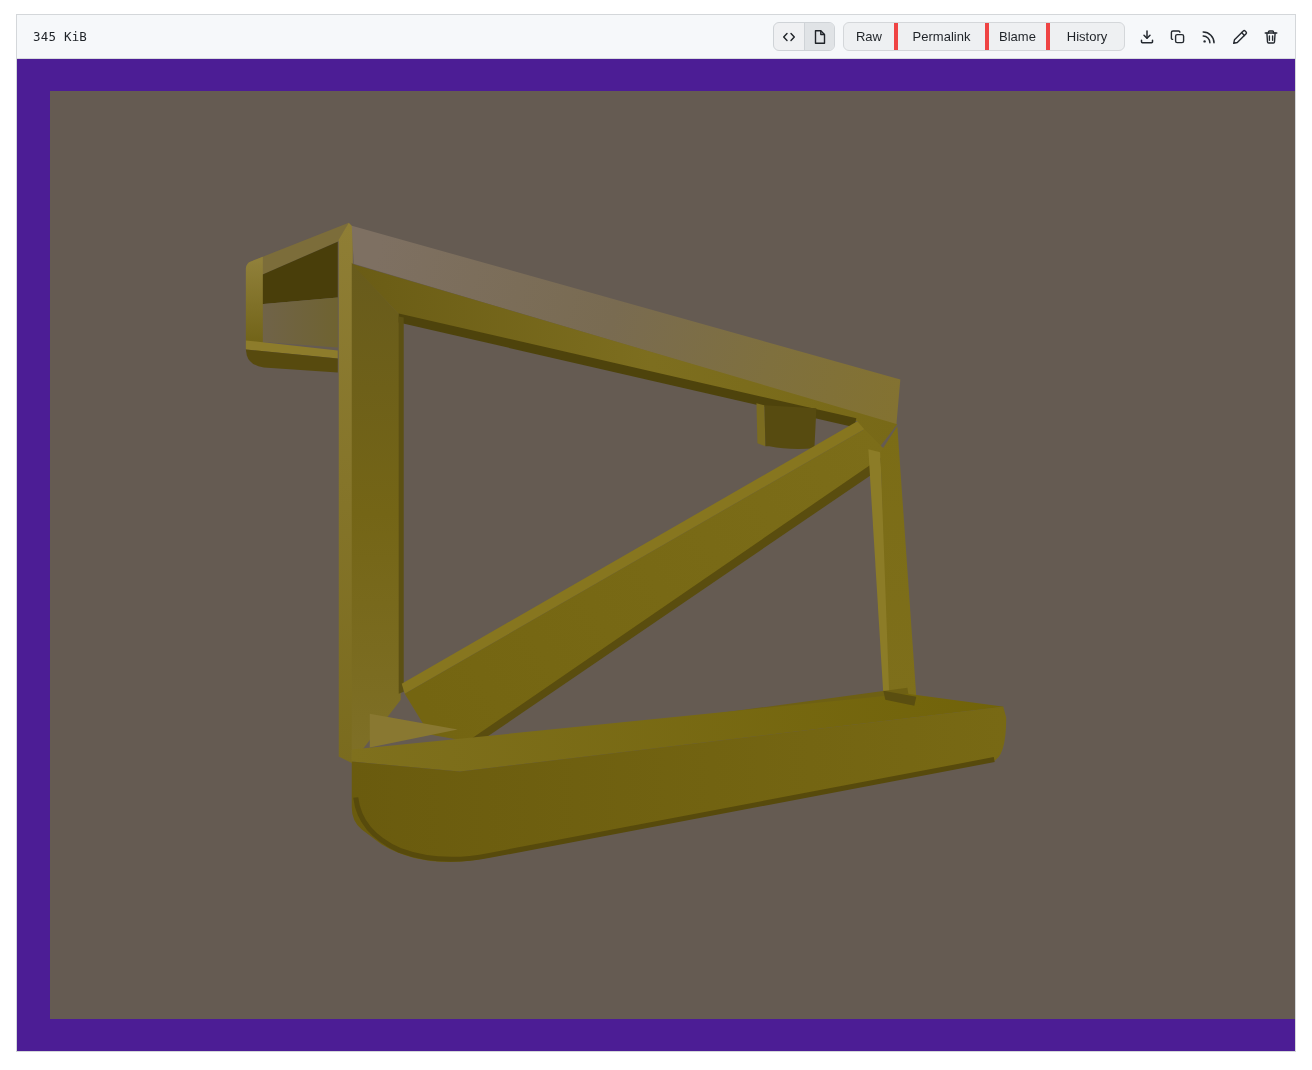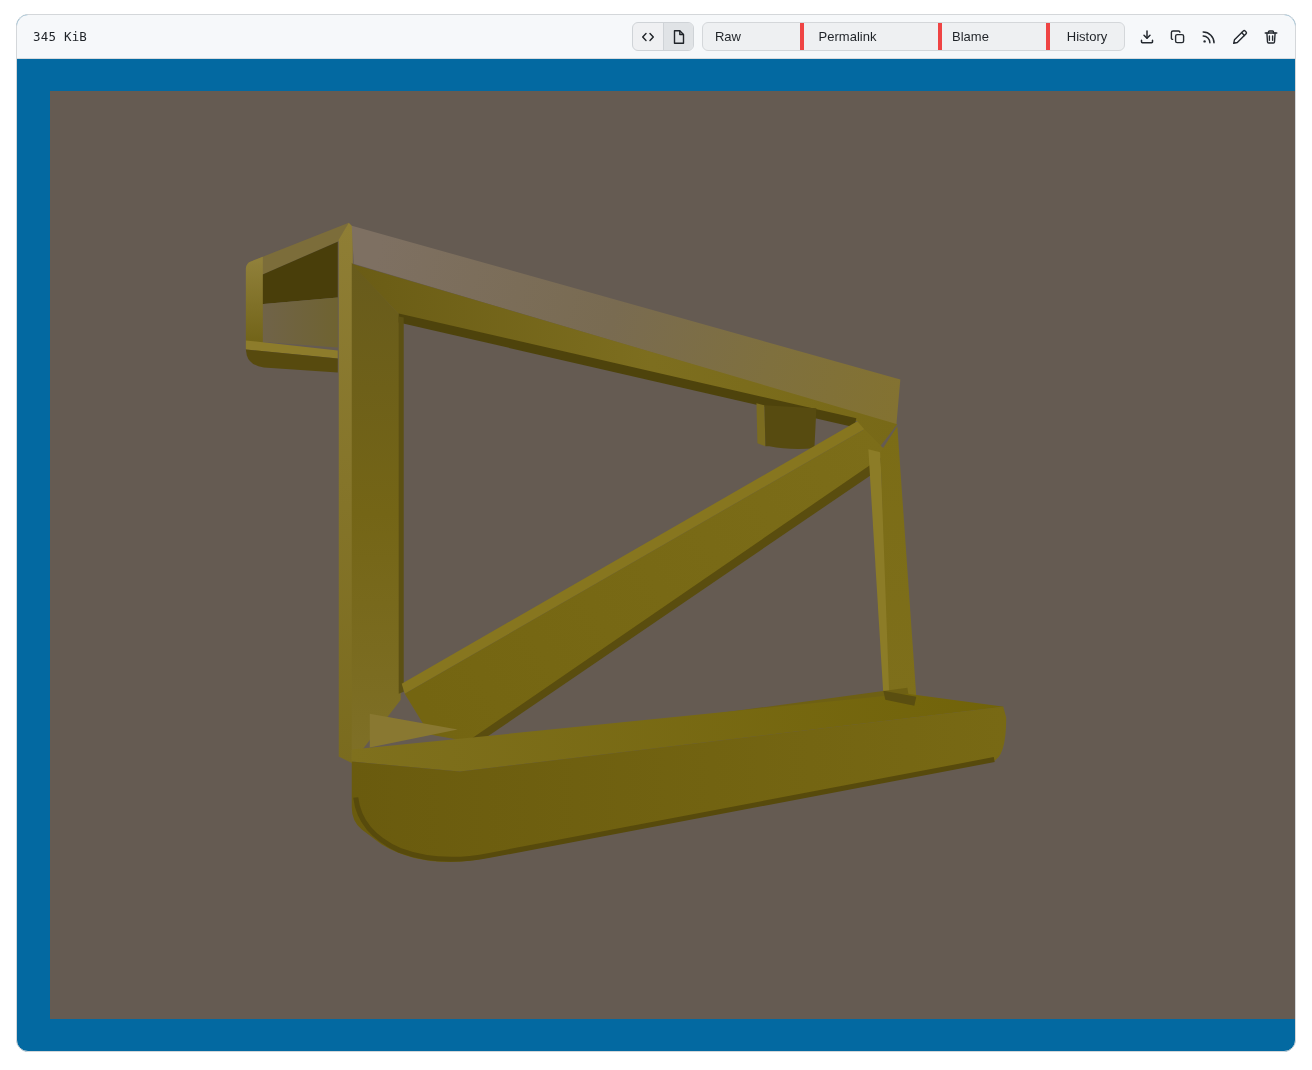--- a/index.html
+++ b/index.html
@@ -1,21 +1,21 @@
 <!DOCTYPE html>
 <html><head>
 <meta charset="utf-8">
 <style>
   * { box-sizing: border-box; margin: 0; padding: 0; }
   html,body { width: 1312px; height: 1070px; background: #ffffff;
               font-family: "Liberation Sans", sans-serif; position: relative; }
 
   .card {
     position: absolute; left: 16px; top: 14px; width: 1280px; height: 1038px;
-    background: #0369a1; border: 1px solid #d4d7da; border-radius: 12px;
+    background: #4c1d95; border: 1px solid #d4d7da; border-radius: 0;
     overflow: hidden;
   }
 
   .file-header {
     height: 44px; background: #f6f8fa; border-bottom: 1px solid #d8dbde;
     display: flex; align-items: center; justify-content: space-between;
     padding: 0 16px;
   }
   .file-size {
     font-family: "DejaVu Sans Mono", monospace; font-size: 12.5px;
@@ -28,21 +28,21 @@
     overflow: hidden; background: #eff0f2;
   }
   .seg-btn {
     width: 30px; display: flex; align-items: center; justify-content: center;
     cursor: pointer; color: #1f2328;
   }
   .seg-btn.active { background: #e0e3e6; border-left: 1px solid #cfd3d7; }
 
   .btn-group {
     display: flex; height: 29px; border: 1px solid #d4d7da; border-radius: 6px;
-    overflow: hidden; background: #eef0f2; gap: 47px;
+    overflow: hidden; background: #eef0f2;
   }
   .btn-group .btn {
     display: flex; align-items: center; justify-content: center;
     font-size: 13px; color: #1f2328; cursor: pointer;
     border-left: 4px solid #ef4444; padding: 0;
   }
   .btn-group .btn:first-child { border-left: none; }
   .btn-raw { width: 50px; } .btn-permalink { width: 91px; }
   .btn-blame { width: 61px; } .btn-history { width: 78px; }
 

